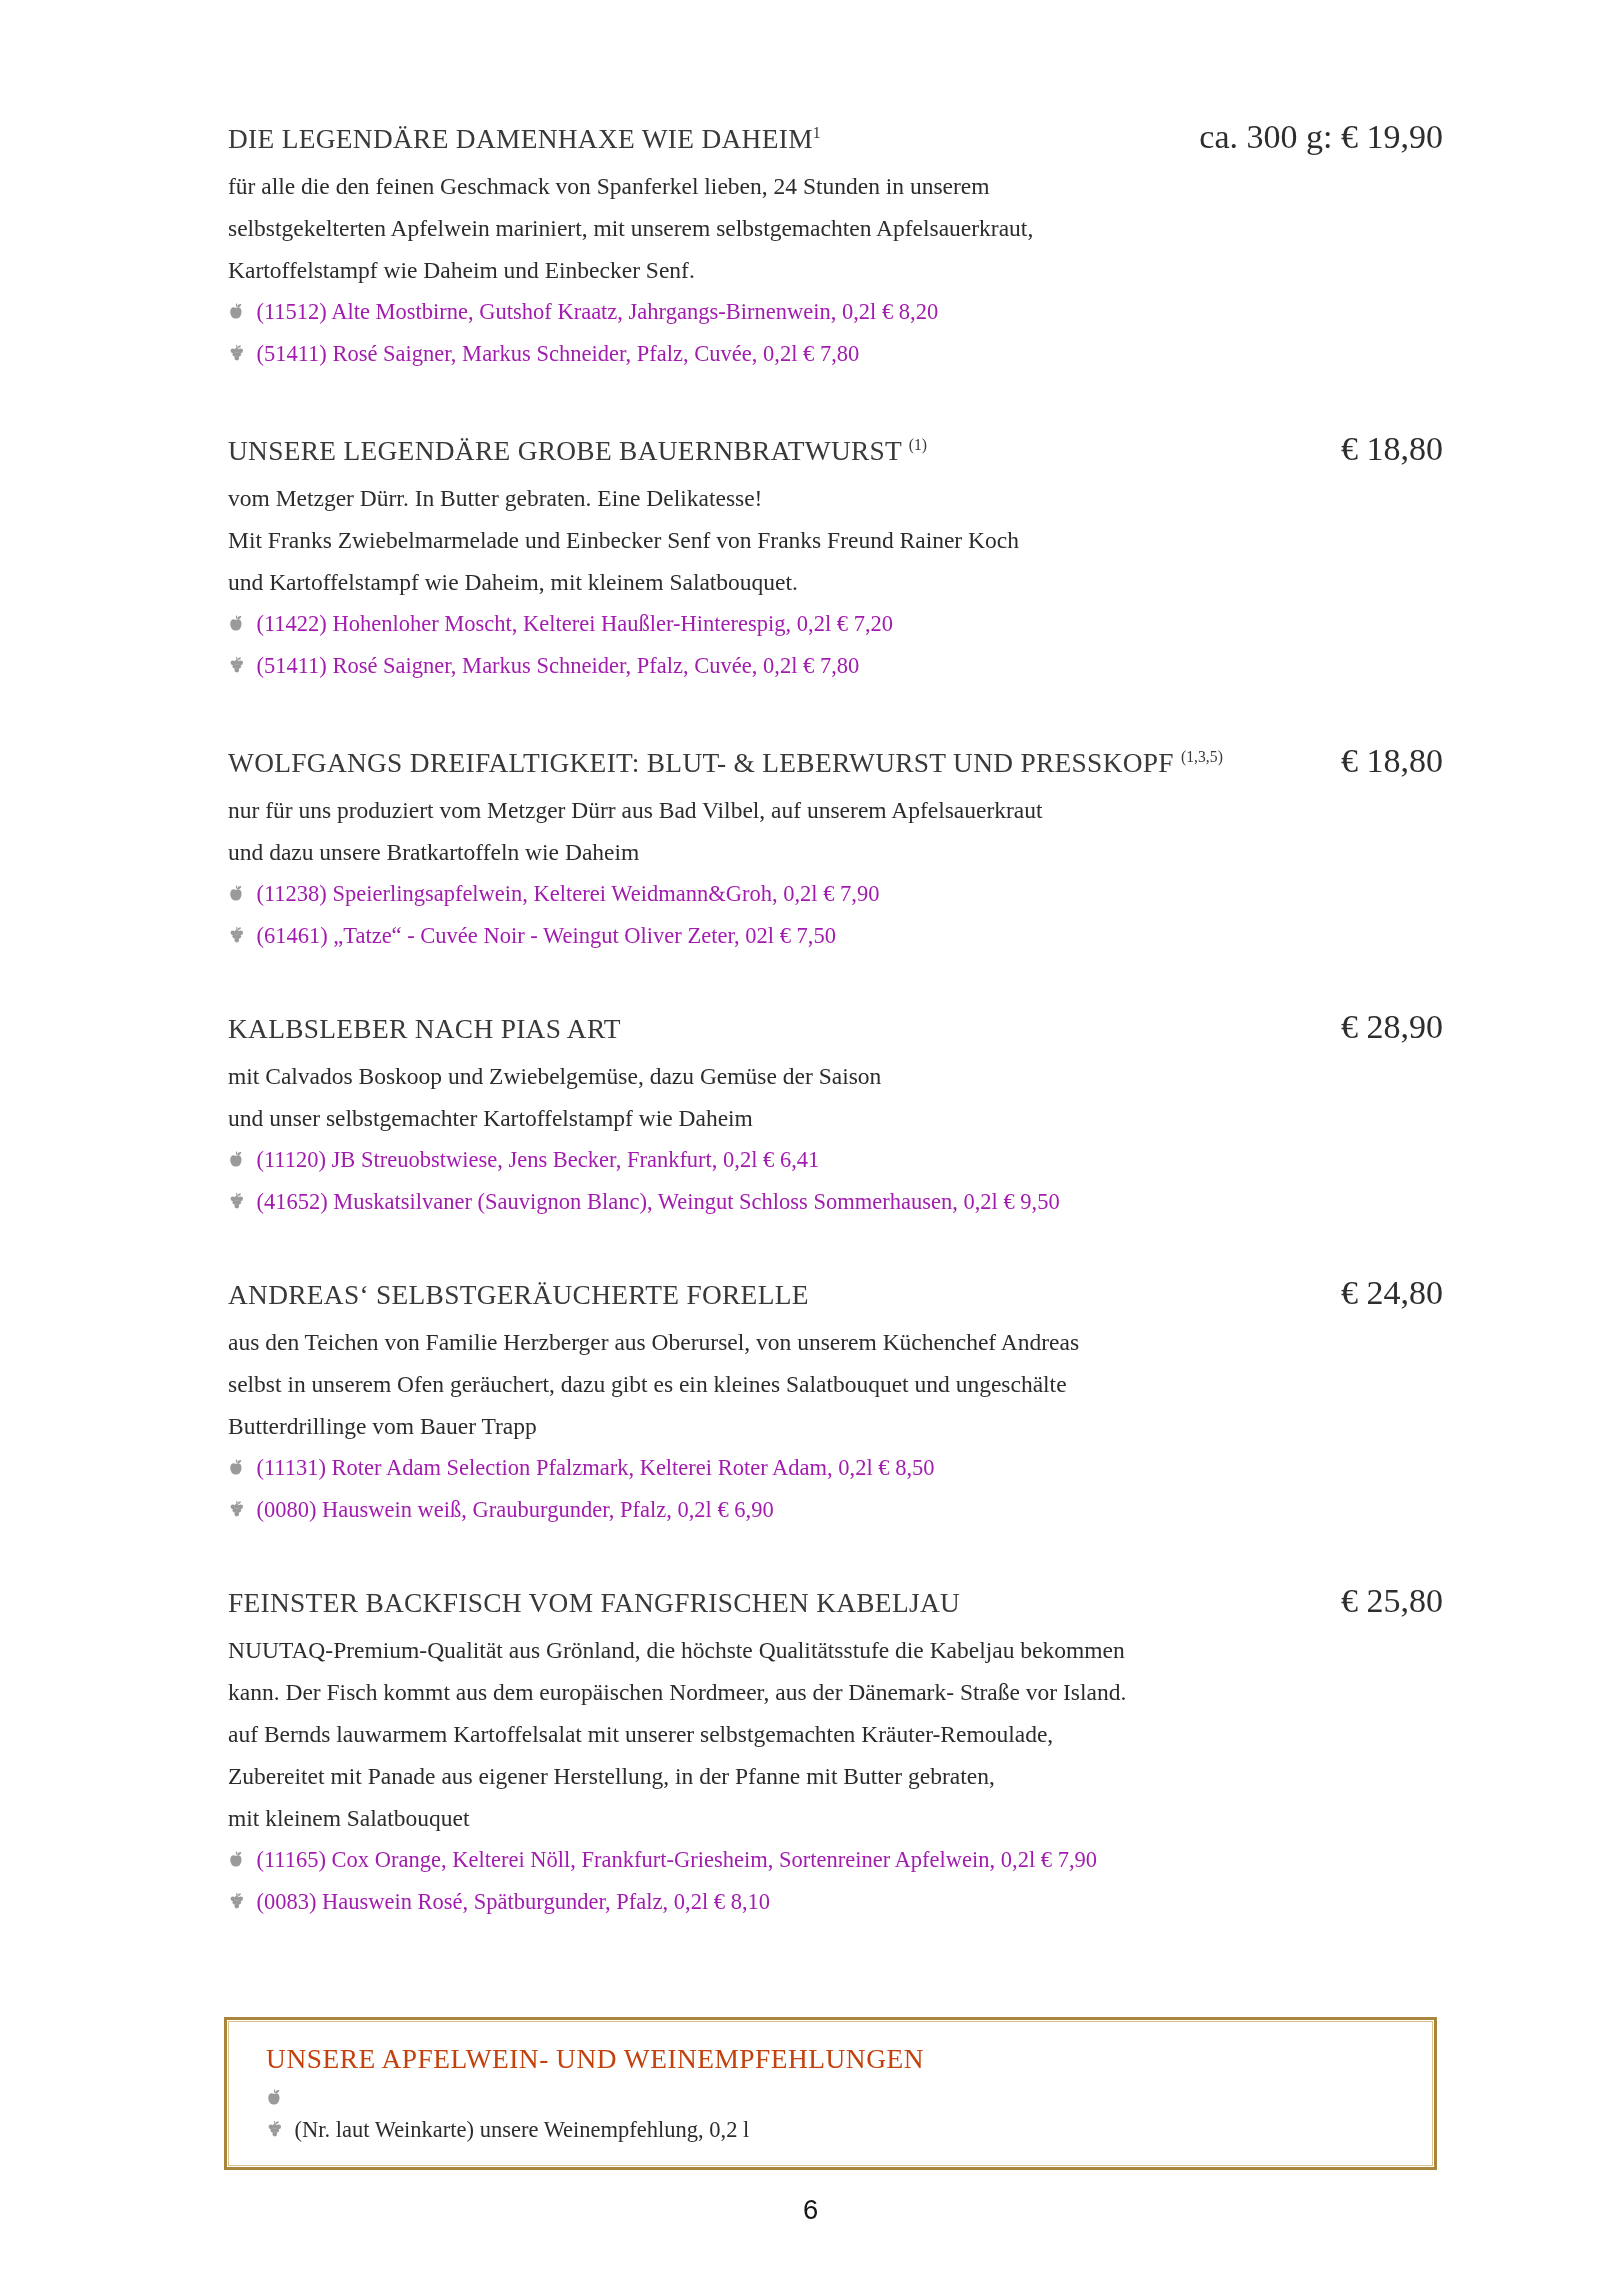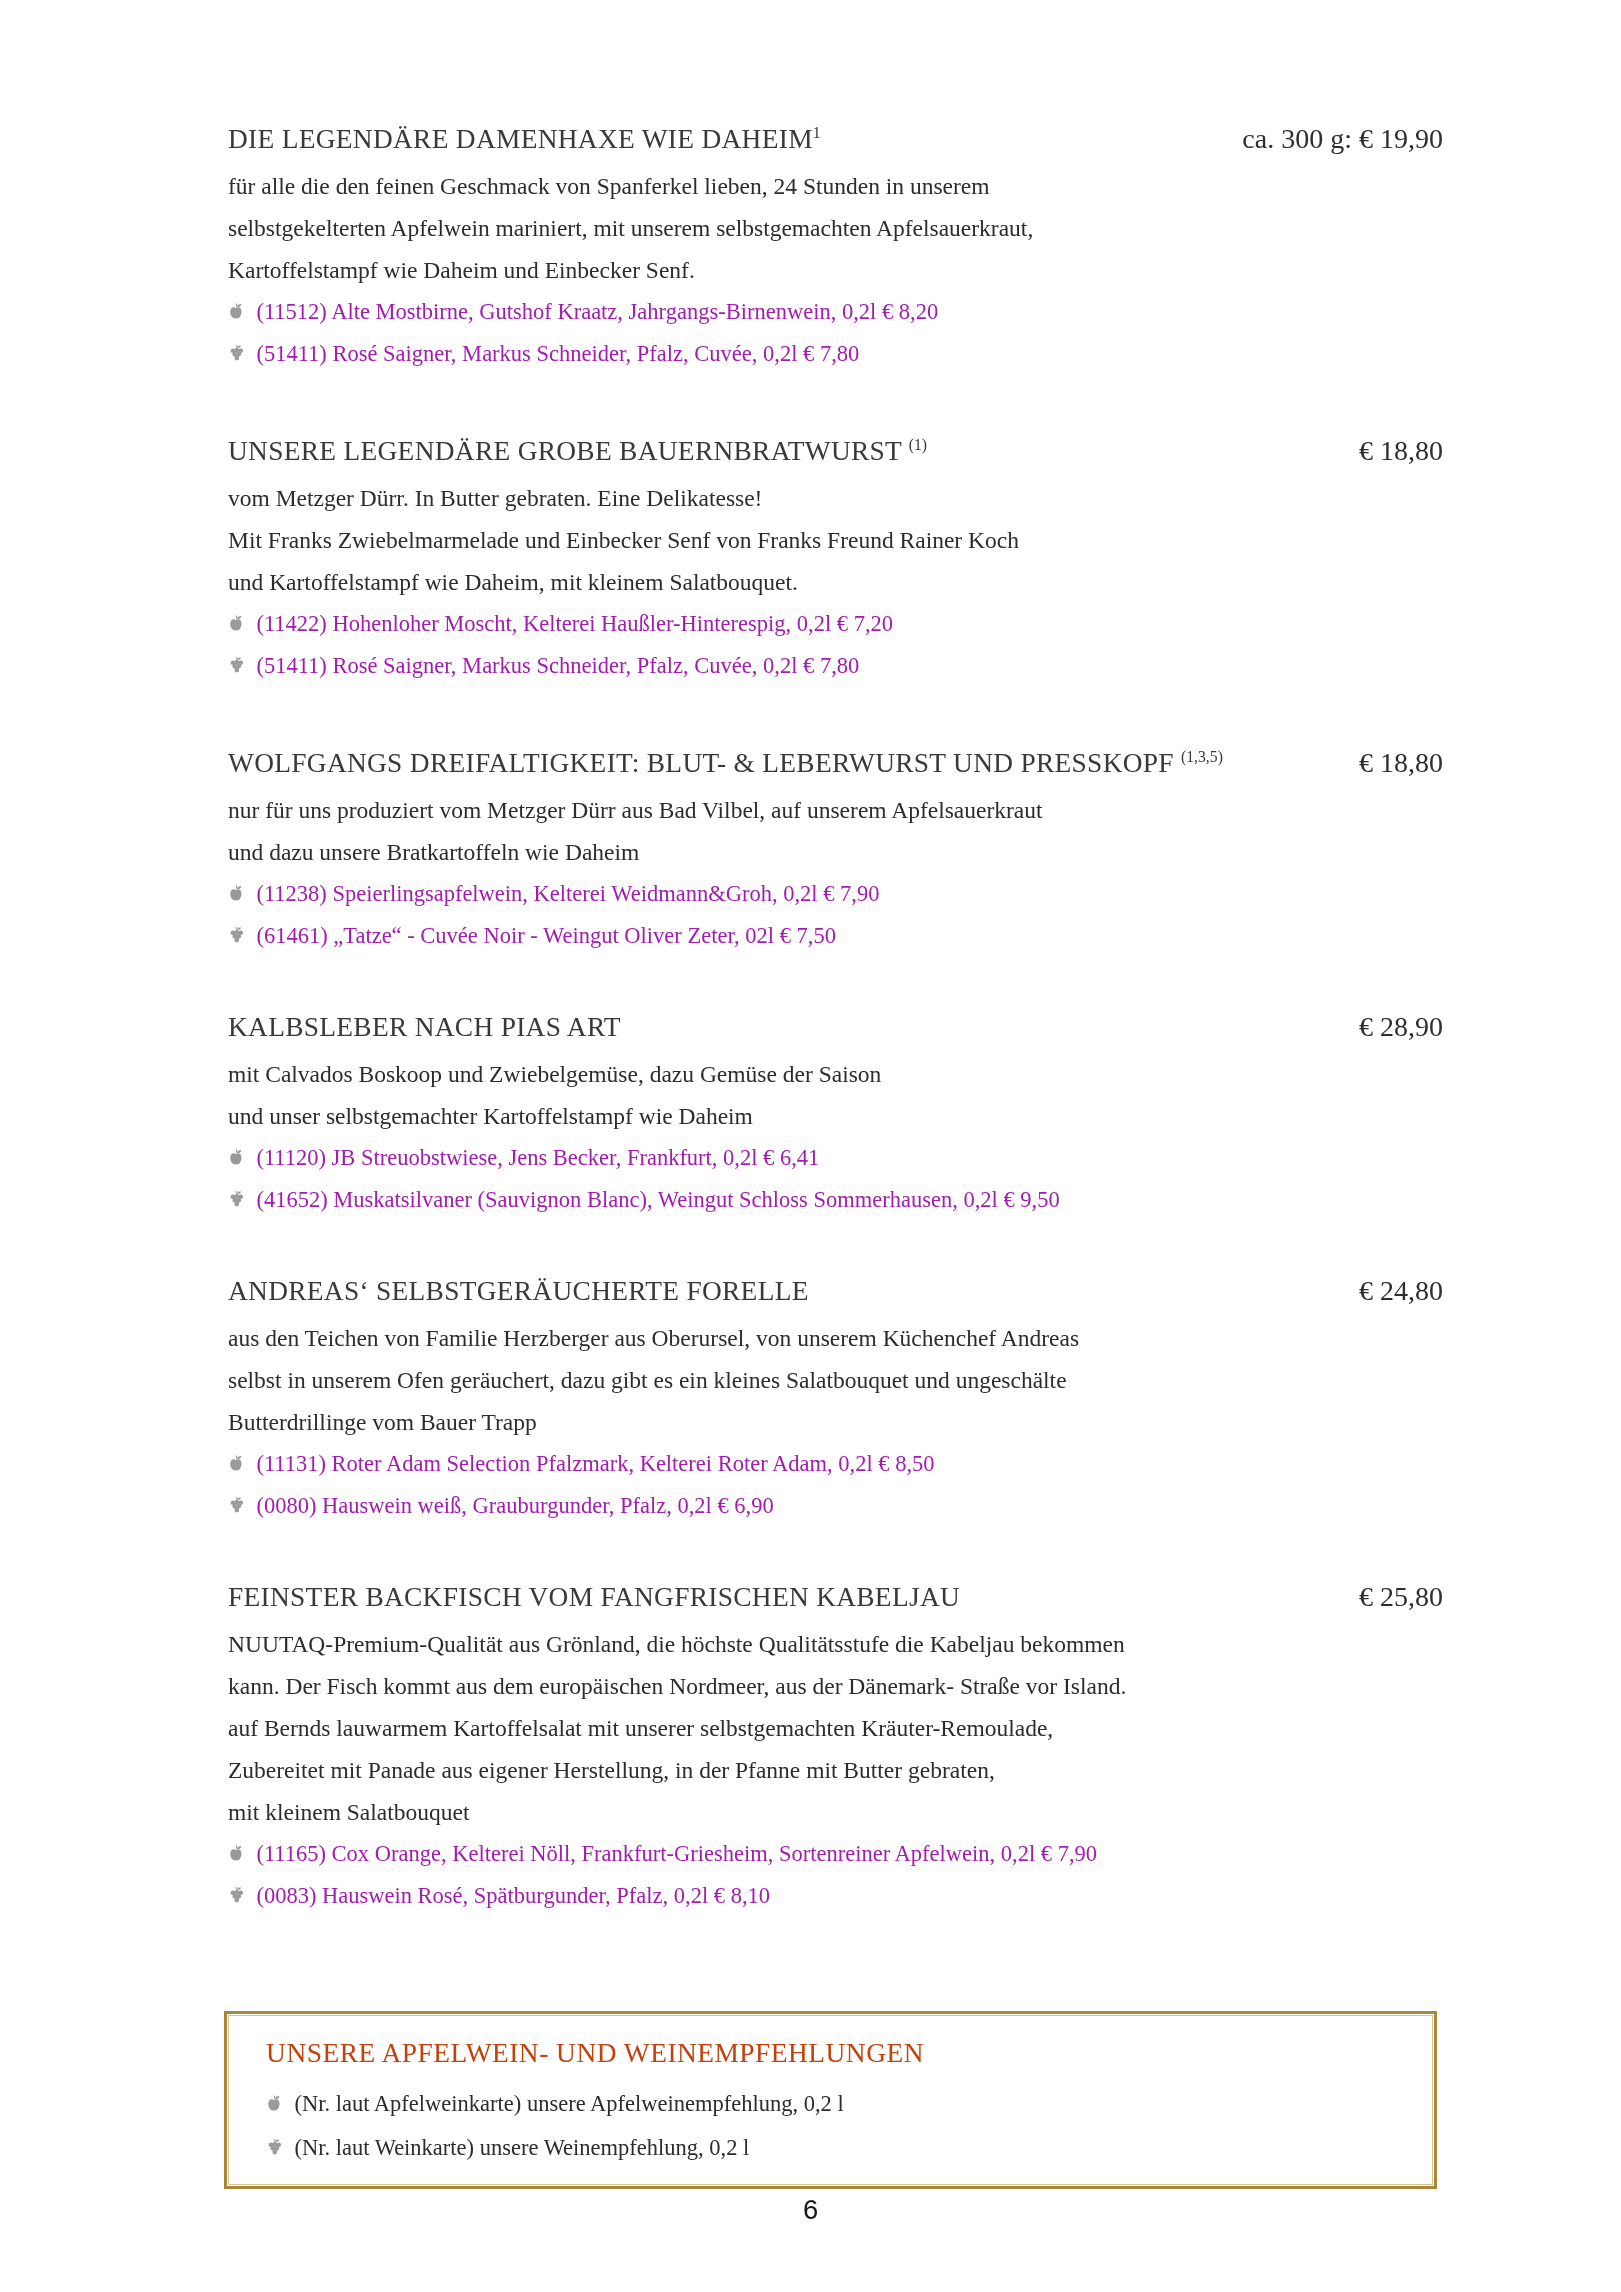--- a/index.html
+++ b/index.html
@@ -33,21 +33,21 @@
   .title {
     font-size: 27.4px;
     color: #393939;
     letter-spacing: 0.3px;
   }
   .title sup {
     font-size: 15.7px;
     letter-spacing: 0;
   }
   .price {
-    font-size: 28px;
+    font-size: 34px;
     color: #2e2e2e;
     padding-left: 19.6px;
   }
   .desc-line {
     font-size: 23.5px;
     color: #2c2c2c;
     line-height: 42px;
     white-space: nowrap;
   }
   .drink-line {
@@ -303,21 +303,20 @@
   </div>
 
   <div class="reco-box">
     <div class="reco-title">UNSERE APFELWEIN- UND WEINEMPFEHLUNGEN</div>
     <div class="reco-line">
       <span class="icon">
           <svg viewBox="0 0 20 22">
             <use href="#apple-glyph"></use>
           </svg>
         </span>
-      <span>(Nr. laut Apfelweinkarte) unsere Apfelweinempfehlung, 0,2 l</span>
     </div>
     <div class="reco-line">
       <span class="icon">
           <svg viewBox="0 0 20 22">
             <use href="#grape-glyph"></use>
           </svg>
         </span>
       <span>(Nr. laut Weinkarte) unsere Weinempfehlung, 0,2 l</span>
     </div>
   </div>

